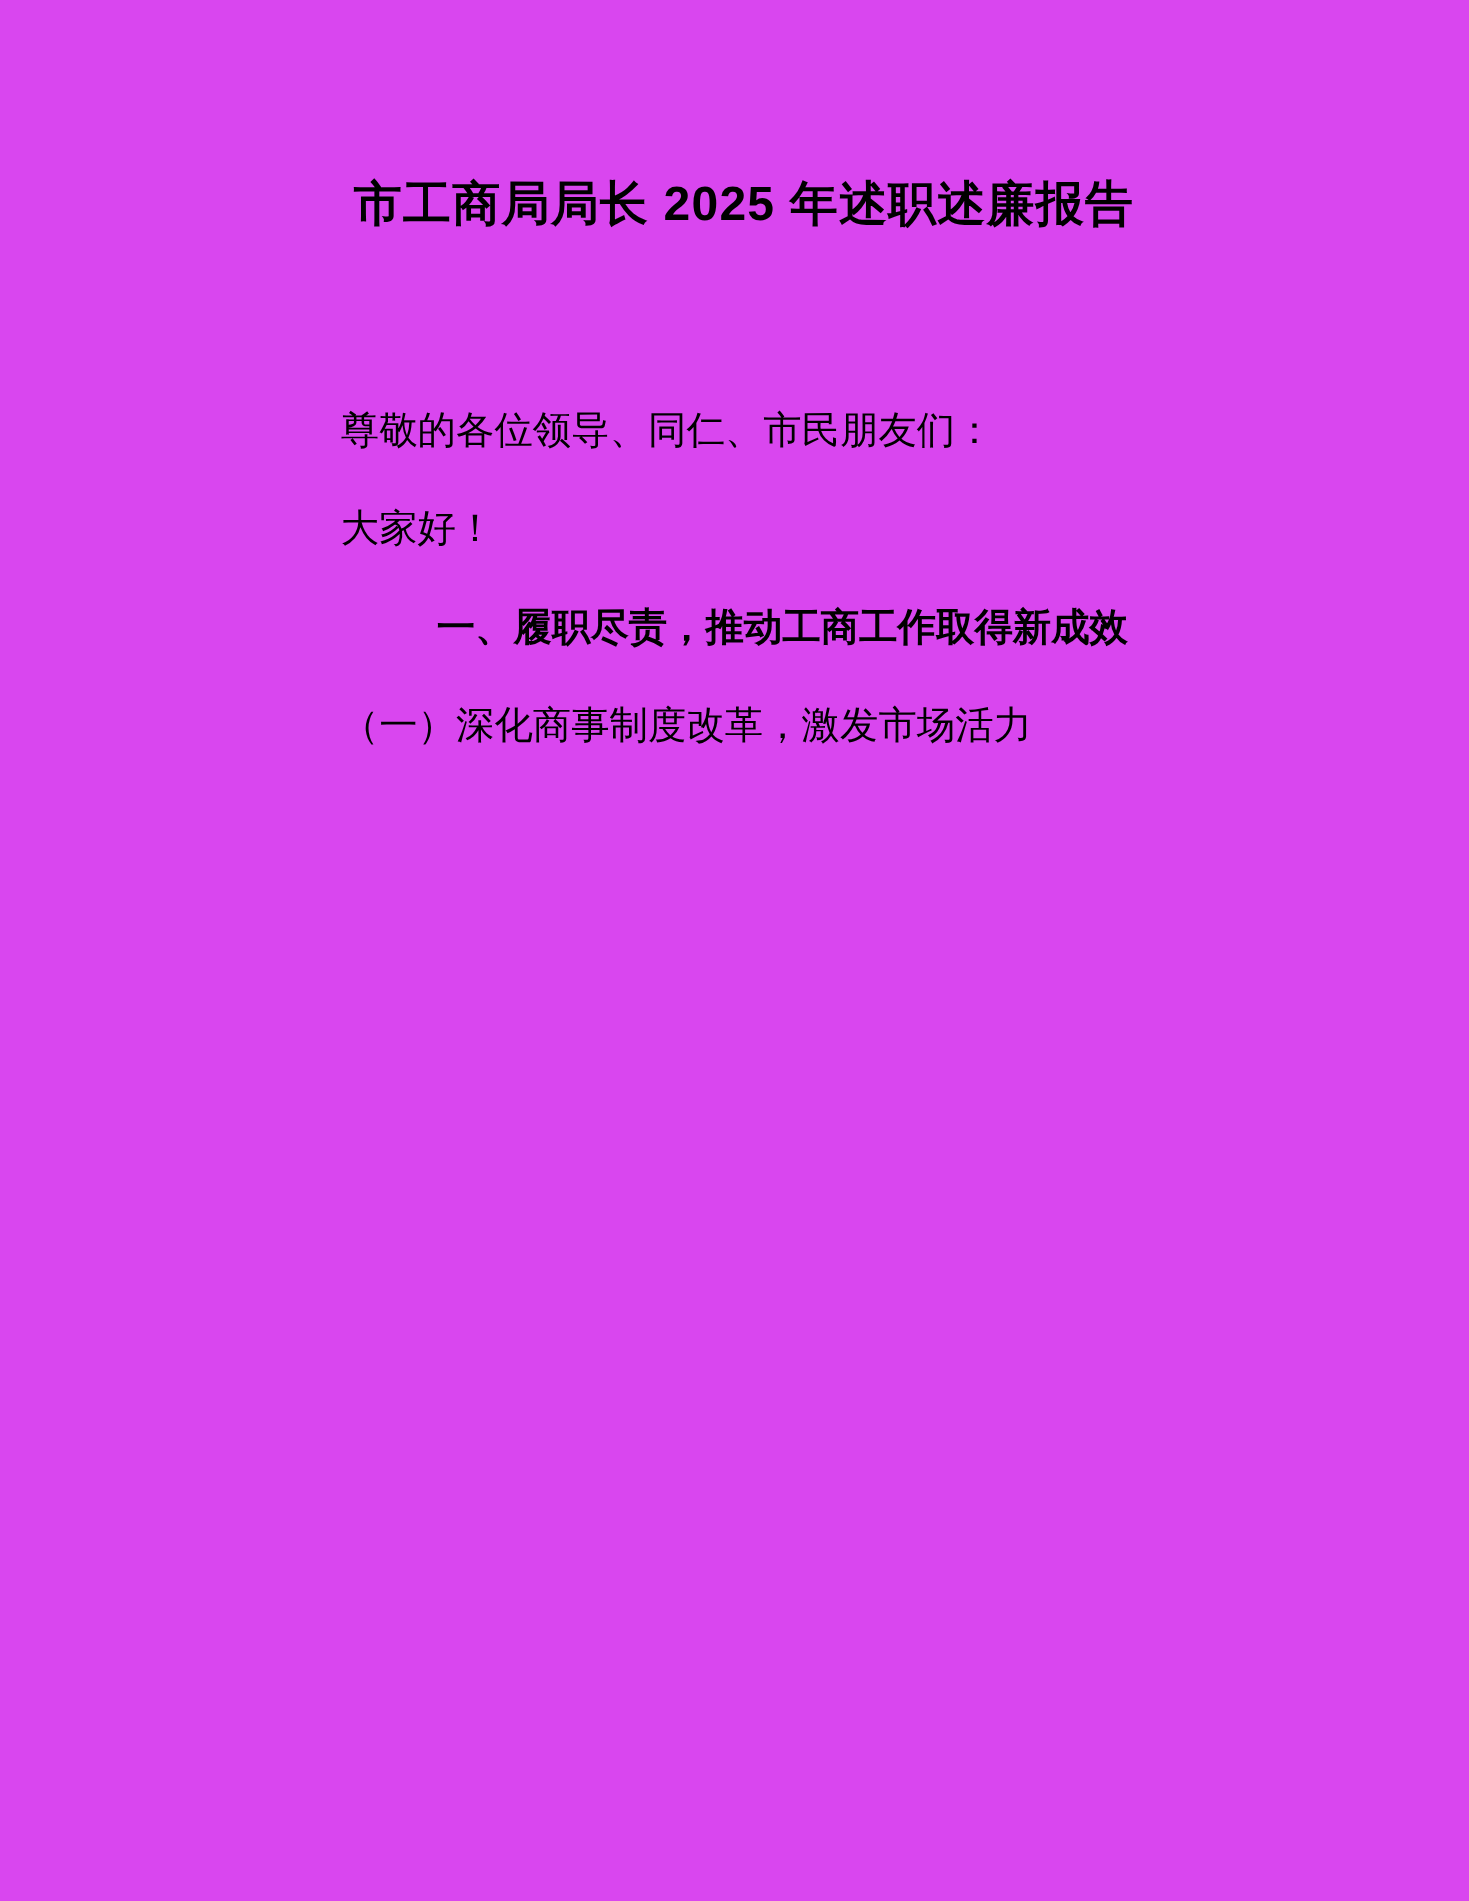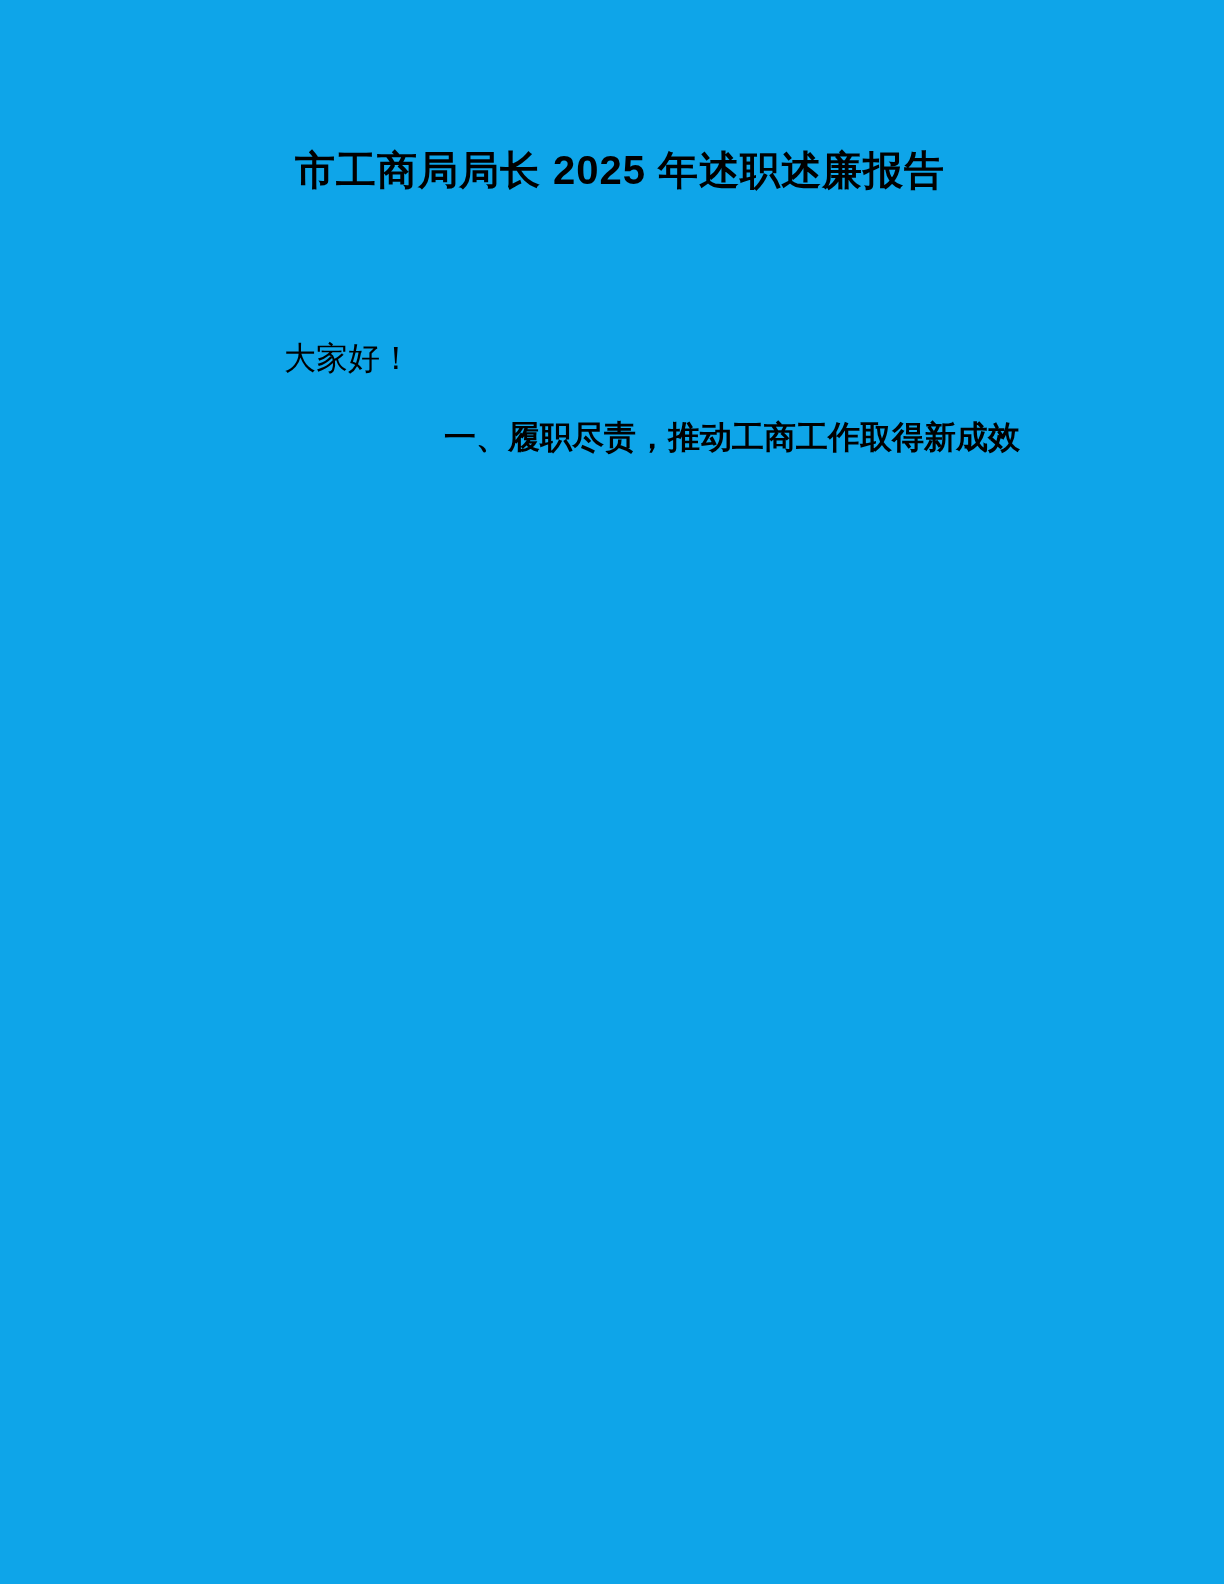--- a/index.html
+++ b/index.html
@@ -4,21 +4,21 @@
 <style>
   html, body {
     margin: 0;
     padding: 0;
     background: #ffffff;
   }
   .page {
     position: relative;
     width: 1224px;
     height: 1584px;
-    background: #0ea5e9;
+    background: #d946ef;
     color: #000000;
     overflow: hidden;
     font-family: "Liberation Serif", "DejaVu Serif", serif;
   }
   .content {
     box-sizing: border-box;
     padding: 130px 204px 0 220px; 
   }
   .doc-title {
     font-family: "Liberation Sans", "DejaVu Sans", sans-serif;
@@ -34,42 +34,44 @@
   .block {
     font-size: 32px;
     line-height: 62px;
     margin: 0 0 20px 0;
     text-indent: 2em;
     text-align: justify;
     text-justify: inter-ideograph;
     word-break: break-all;
   }
   .style-heading-1 {
-    font-family: Liberation Mono, monospace;
+    font-family: Liberation Serif, serif;
     font-weight: bold;
-    text-align: right;
+    text-align: center;
   }
   .style-heading-2 {
     font-weight: normal;
     text-align: left;
   }
   .style-salutation {
     text-align: left;
   }
 </style>
 </head>
 <body>
 
 <div class="page">
   <div class="content">
 
     <h1 class="doc-title">市工商局局长 2025 年述职述廉报告</h1>
 
+    <p class="block style-salutation">尊敬的各位领导、同仁、市民朋友们：</p>
 
     <p class="block style-body">大家好！</p>
 
 
     <p class="block style-heading-1">一、履职尽责，推动工商工作取得新成效</p>
 
+    <p class="block style-heading-2">（一）深化商事制度改革，激发市场活力</p>
 
 
   </div>
 </div>
 
 </body></html>

